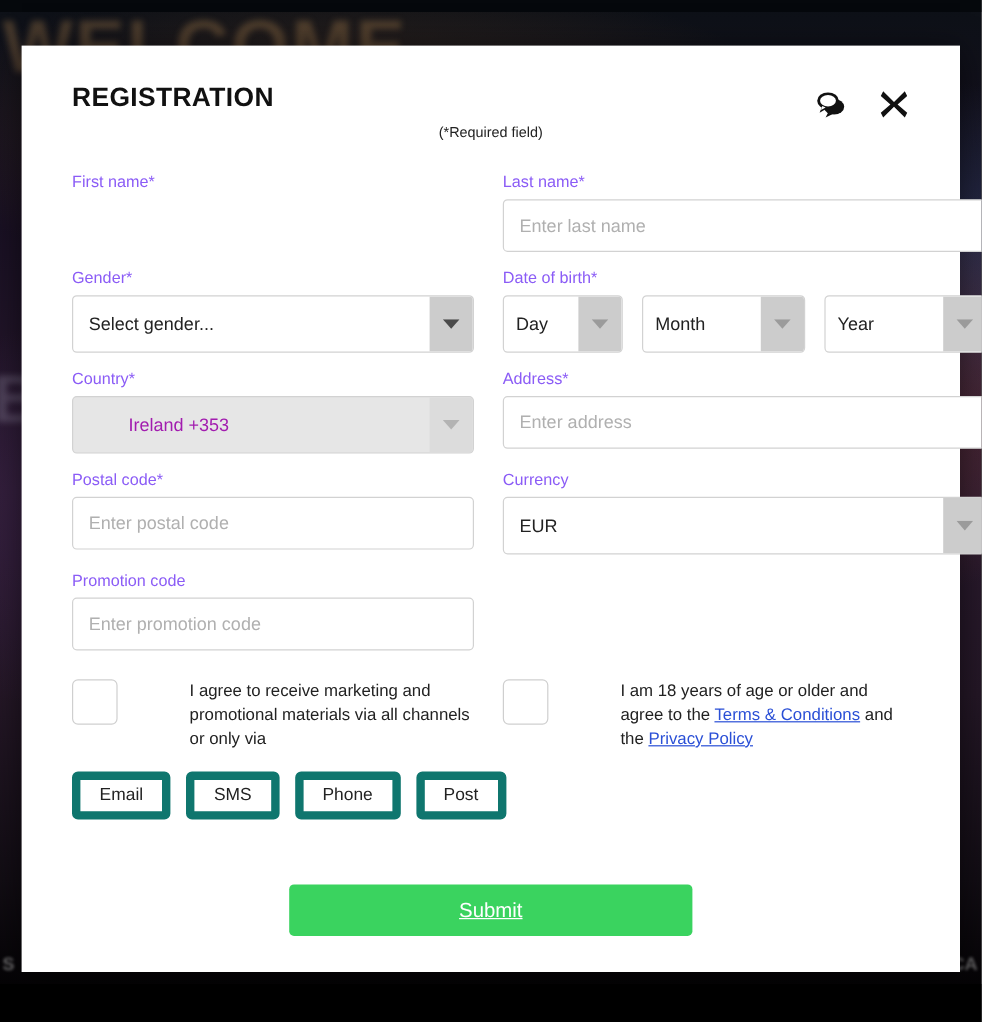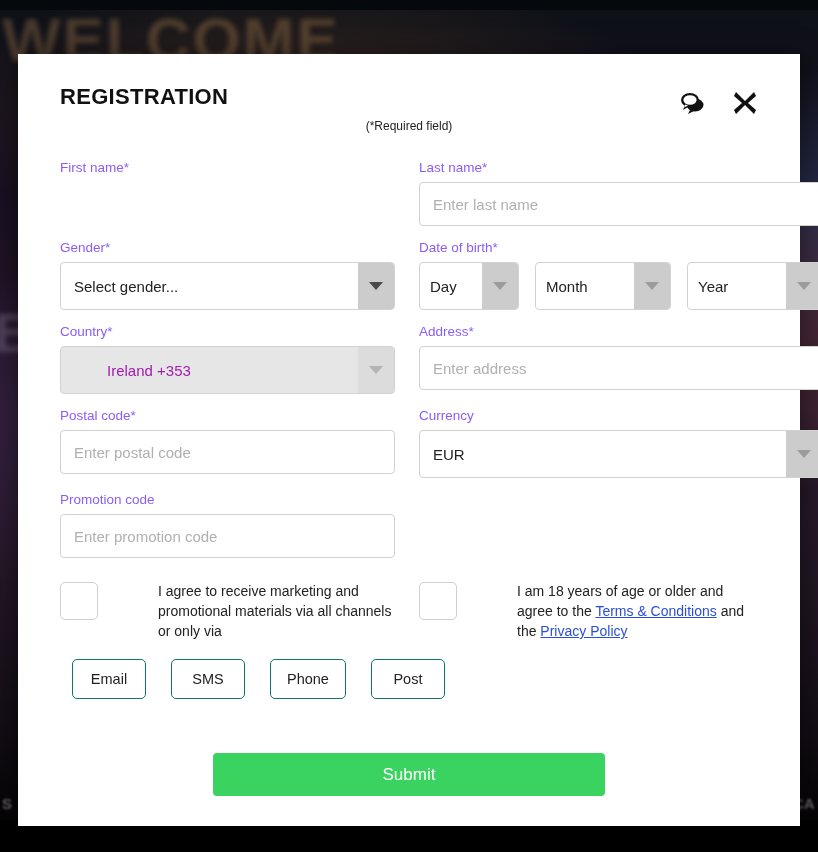--- a/index.html
+++ b/index.html
@@ -50,21 +50,21 @@
   #backdrop-bonus   { left: -6px; top: 300px; font-size: 56px; letter-spacing: 1px; color: rgba(190,185,210,0.26); }
   #backdrop-foot-l  { left: 2px;  top: 795px; font-size: 15px; color: rgba(220,220,220,0.45); filter: blur(1.2px); }
   #backdrop-foot-r  { left: 793px; top: 795px; font-size: 15px; color: rgba(220,220,220,0.45); filter: blur(1.2px); }
   #backdrop-foot-m  { left: 150px; top: 758px; font-size: 13px; color: rgba(210,210,210,0.40); filter: blur(1.4px); }
   #backdrop-foot-m2 { left: 600px; top: 758px; font-size: 13px; color: rgba(210,210,210,0.40); filter: blur(1.4px); }
 
   
   #registration-modal {
     position: absolute;
     left: 18px;
-    top: 54px;
+    top: 38px;
     width: 782px;
     height: 772px;
     background: #ffffff;
     box-shadow: 0 4px 26px rgba(0,0,0,0.55);
     padding: 30px 42px 0 42px;
   }
 
   
   #modal-header {
     position: relative;
@@ -204,46 +204,46 @@
   
   #channel-buttons {
     margin-top: 18px;
     display: flex;
     gap: 13px;
   }
   .channel-button {
     min-width: 74px;
     height: 40px;
     padding: 0 16px;
-    border: 1px solid #0f766e;
+    border: 7px solid #0f766e;
     border-radius: 5px;
     background: #fff;
     font-family: "Liberation Sans", sans-serif;
     font-size: 14.5px;
     color: #222;
     cursor: pointer;
-    margin-left: 12px;
   }
 
   
   #submit-wrap {
     margin-top: 54px;
     display: flex;
     justify-content: center;
   }
   #submit-button {
-    width: 392px;
+    width: 336px;
     height: 43px;
     border: none;
     border-radius: 4px;
     background: #3ad35f;
     color: #ffffff;
     font-family: "Liberation Sans", sans-serif;
     font-size: 17px;
     cursor: pointer;
+    text-decoration: underline;
   }
 </style>
 </head>
 <body>
 
 <div id="page-backdrop">
   <div id="backdrop-topbar"></div>
   <div class="backdrop-word" id="backdrop-welcome">WELCOME</div>
   <div class="backdrop-word" id="backdrop-bonus">BU</div>
   <div class="backdrop-word" id="backdrop-foot-m">onu</div>

